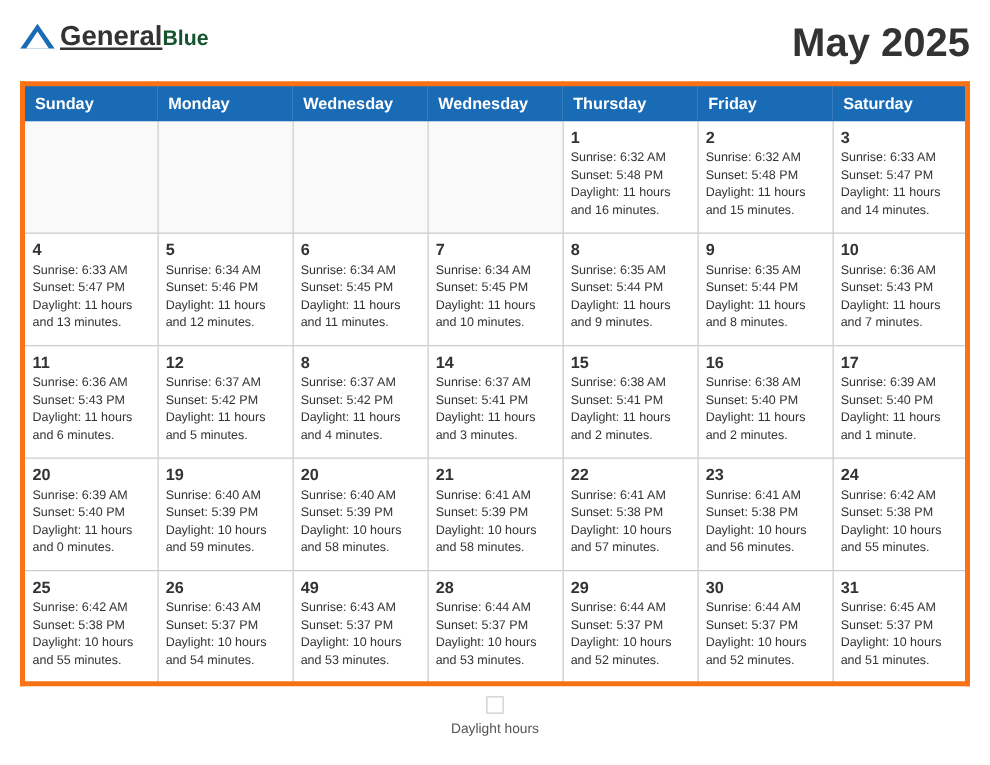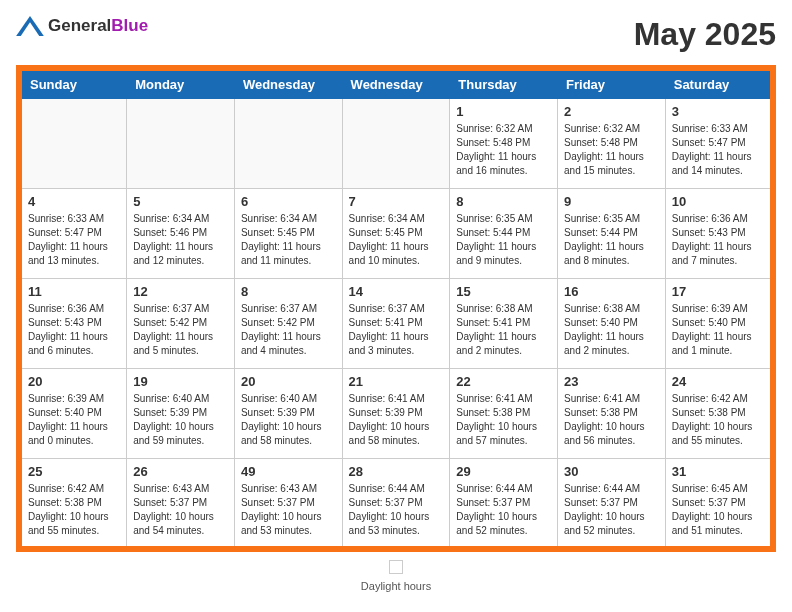--- a/index.html
+++ b/index.html
@@ -33,21 +33,21 @@
       font-weight: bold;
       color: #333;
     }
     .subtitle {
       font-size: 16px;
       color: #555;
     }
     .calendar {
       width: 100%;
       border-collapse: collapse;
-      border: 6px solid #f97316;
+      border: 4px solid #f97316;
     }
     .calendar th {
       background-color: #1a6bb5;
       color: #fff;
       text-align: left;
       padding: 6px 8px;
       font-size: 13px;
       border: 1px solid #1a6bb5;
     }
     .calendar td {
@@ -94,21 +94,21 @@
 </head>
 <body>
 
 <div class="header">
   <div class="logo">
     <svg class="logo-icon" viewBox="0 0 36 26" xmlns="http://www.w3.org/2000/svg">
       <polygon points="0,26 18,0 36,26" fill="#1a6bb5"></polygon>
       <polygon points="6,26 18,8 30,26" fill="#fff"></polygon>
     </svg>
     <div>
-      <span style="font-size:17px;font-weight:bold;color:#333;">General</span><span style="font-size:17px;font-weight:bold;color:#a21caf;">Blue</span>
+      <span style="font-size:22px;font-weight:bold;color:#333;text-decoration:underline;">General</span><span style="font-size:17px;font-weight:bold;color:#14532d;">Blue</span>
     </div>
   </div>
   <div class="title-block">
     <div class="main-title">May 2025</div>
   </div>
 </div>
 
 <table class="calendar">
   <thead>
     <tr>

